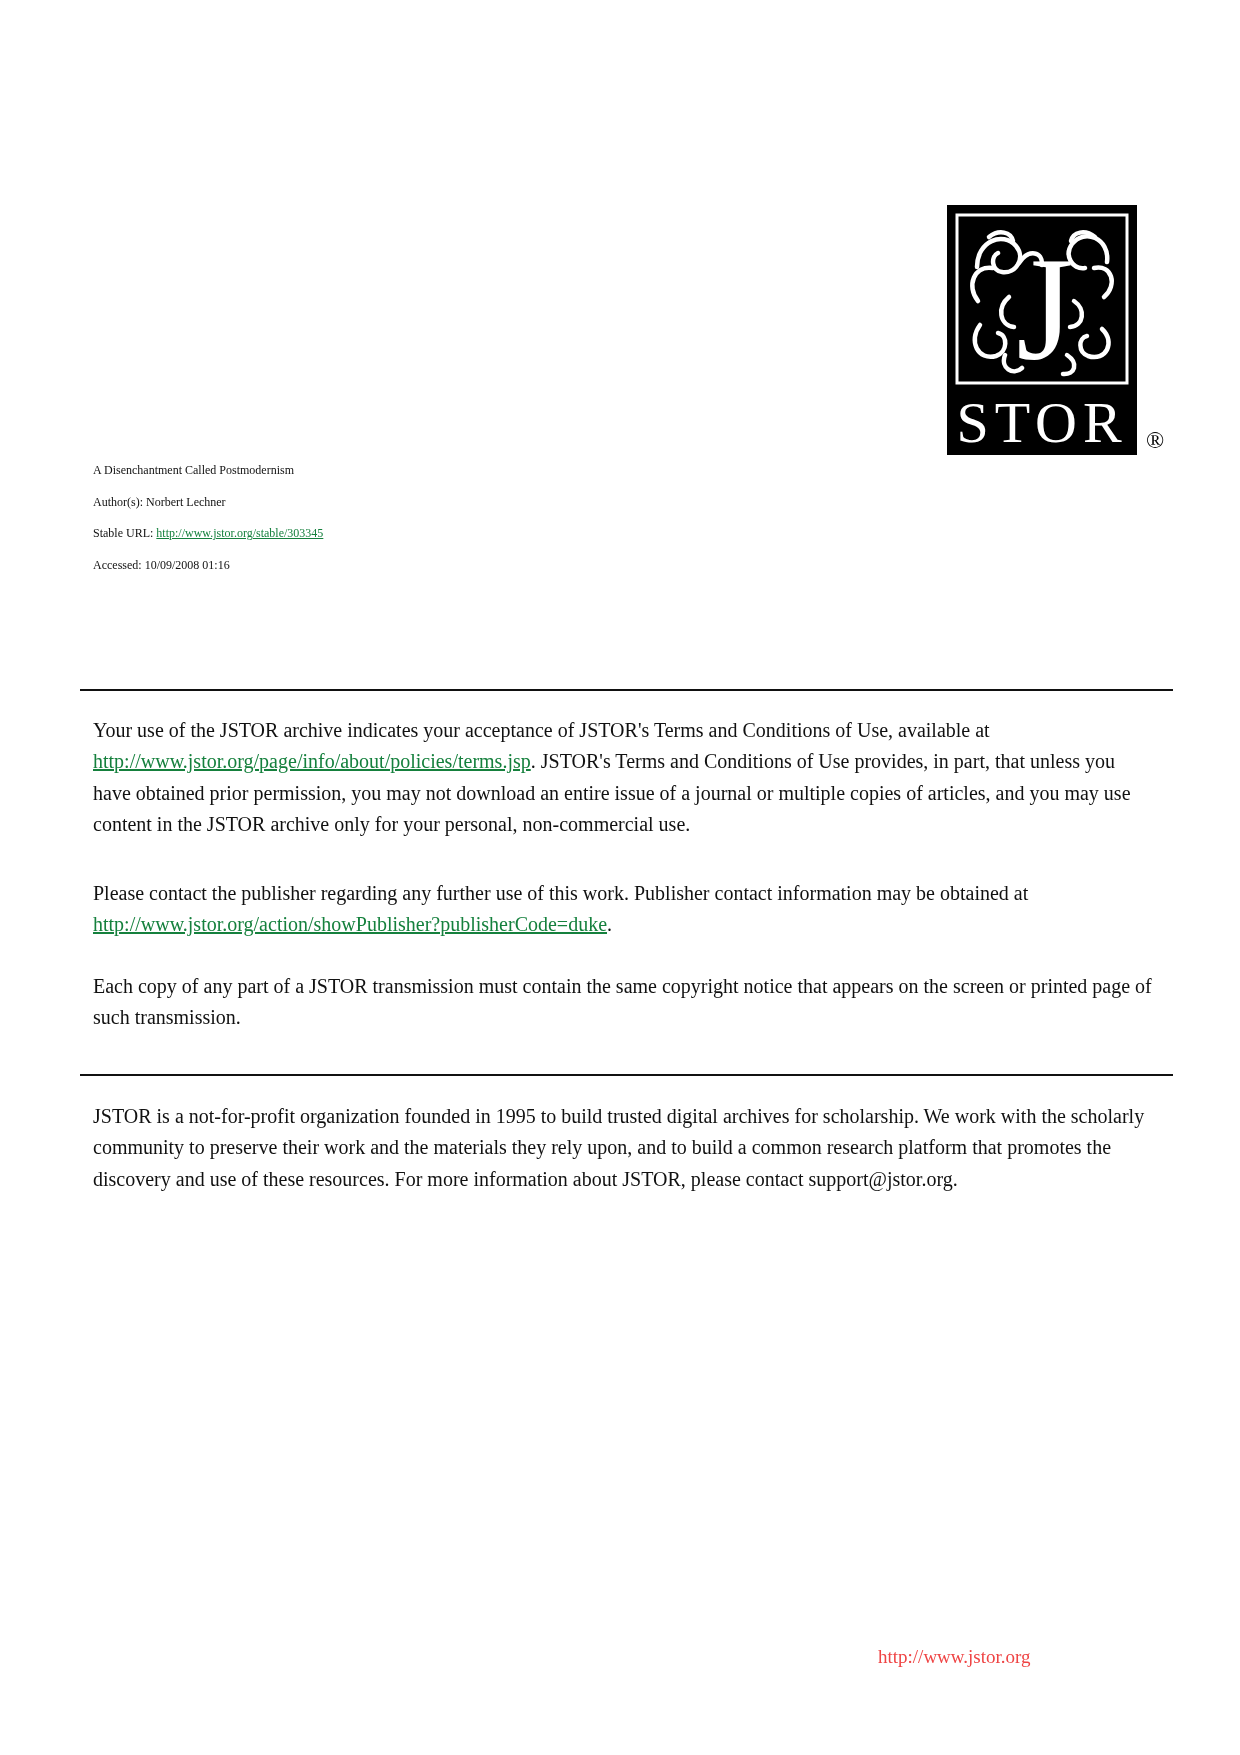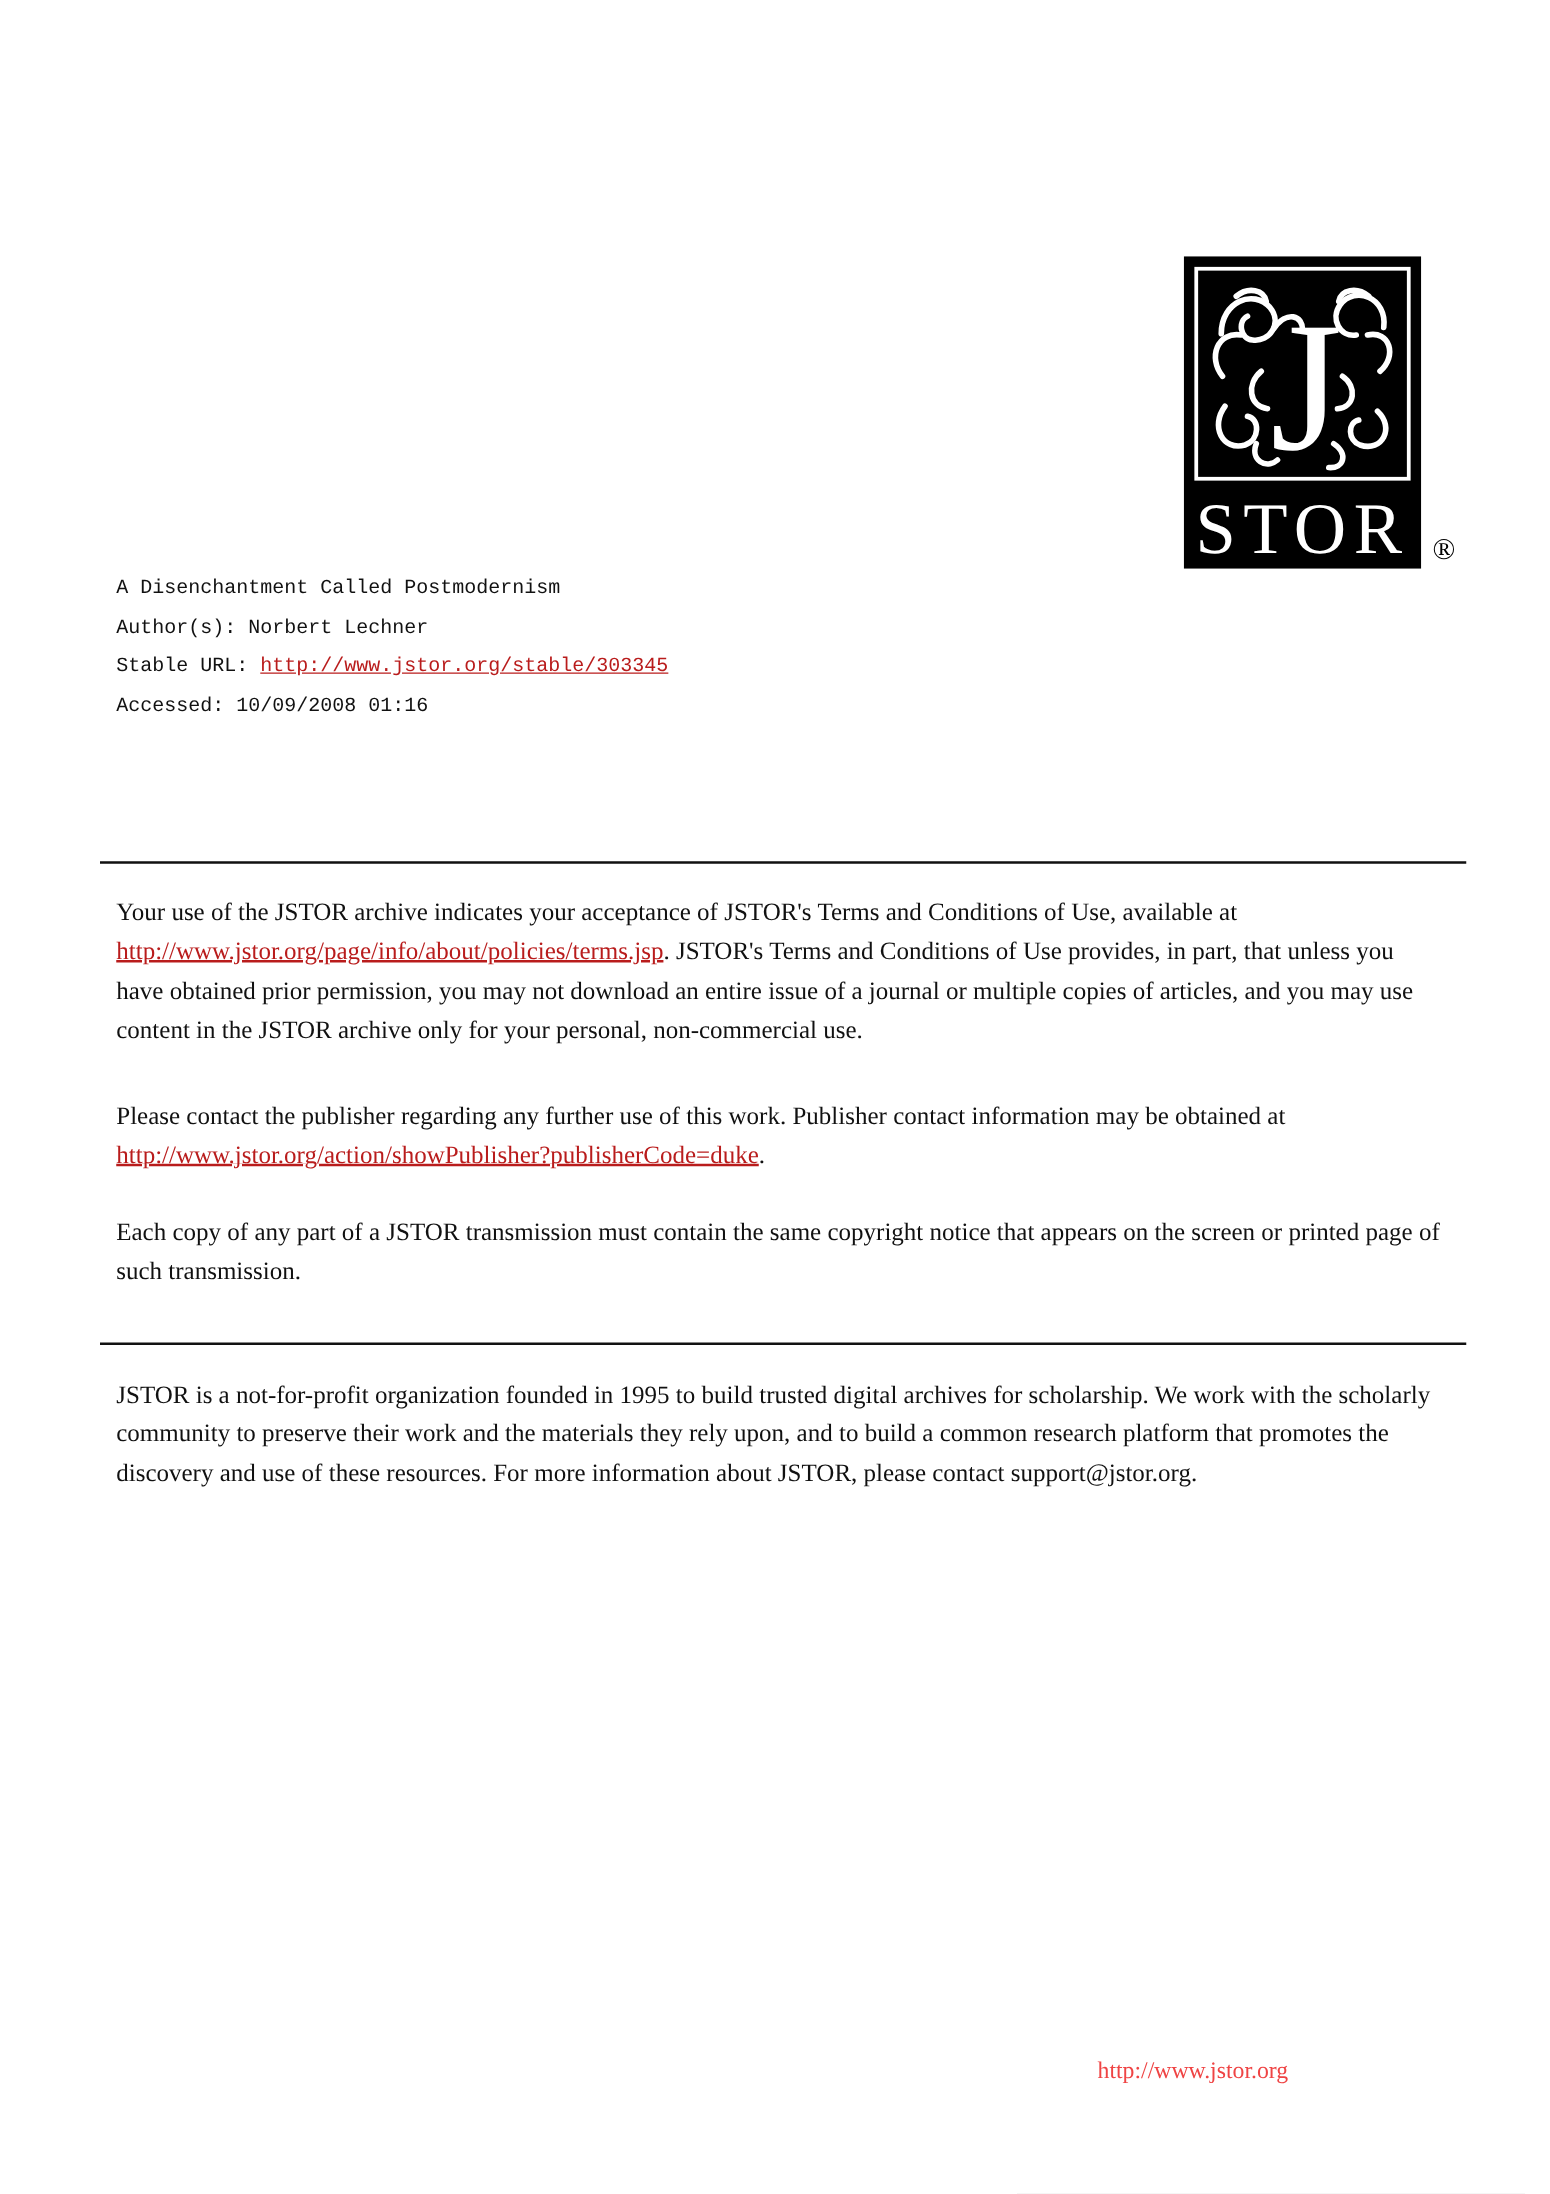--- a/index.html
+++ b/index.html
@@ -31,30 +31,30 @@
     font-family: "Liberation Serif", serif;
     color: #000;
   }
 
   
   .citation {
     position: absolute;
     left: 93px;
     top: 455px;
     width: 1066px;
-    font-family: Liberation Mono, monospace;
-    font-size: 16px;
+    font-family: Liberation Serif, serif;
+    font-size: 12px;
     line-height: 31.6px;
     letter-spacing: 0px;
     color: #111;
   }
   .citation .it { font-style: italic; }
 
   a.link, .link {
-    color: #b91c1c;
+    color: #15803d;
     text-decoration: underline;
     cursor: pointer;
   }
 
   .rule {
     position: absolute;
     left: 80px;
     width: 1093px;
     height: 2px;
     background: #111;

